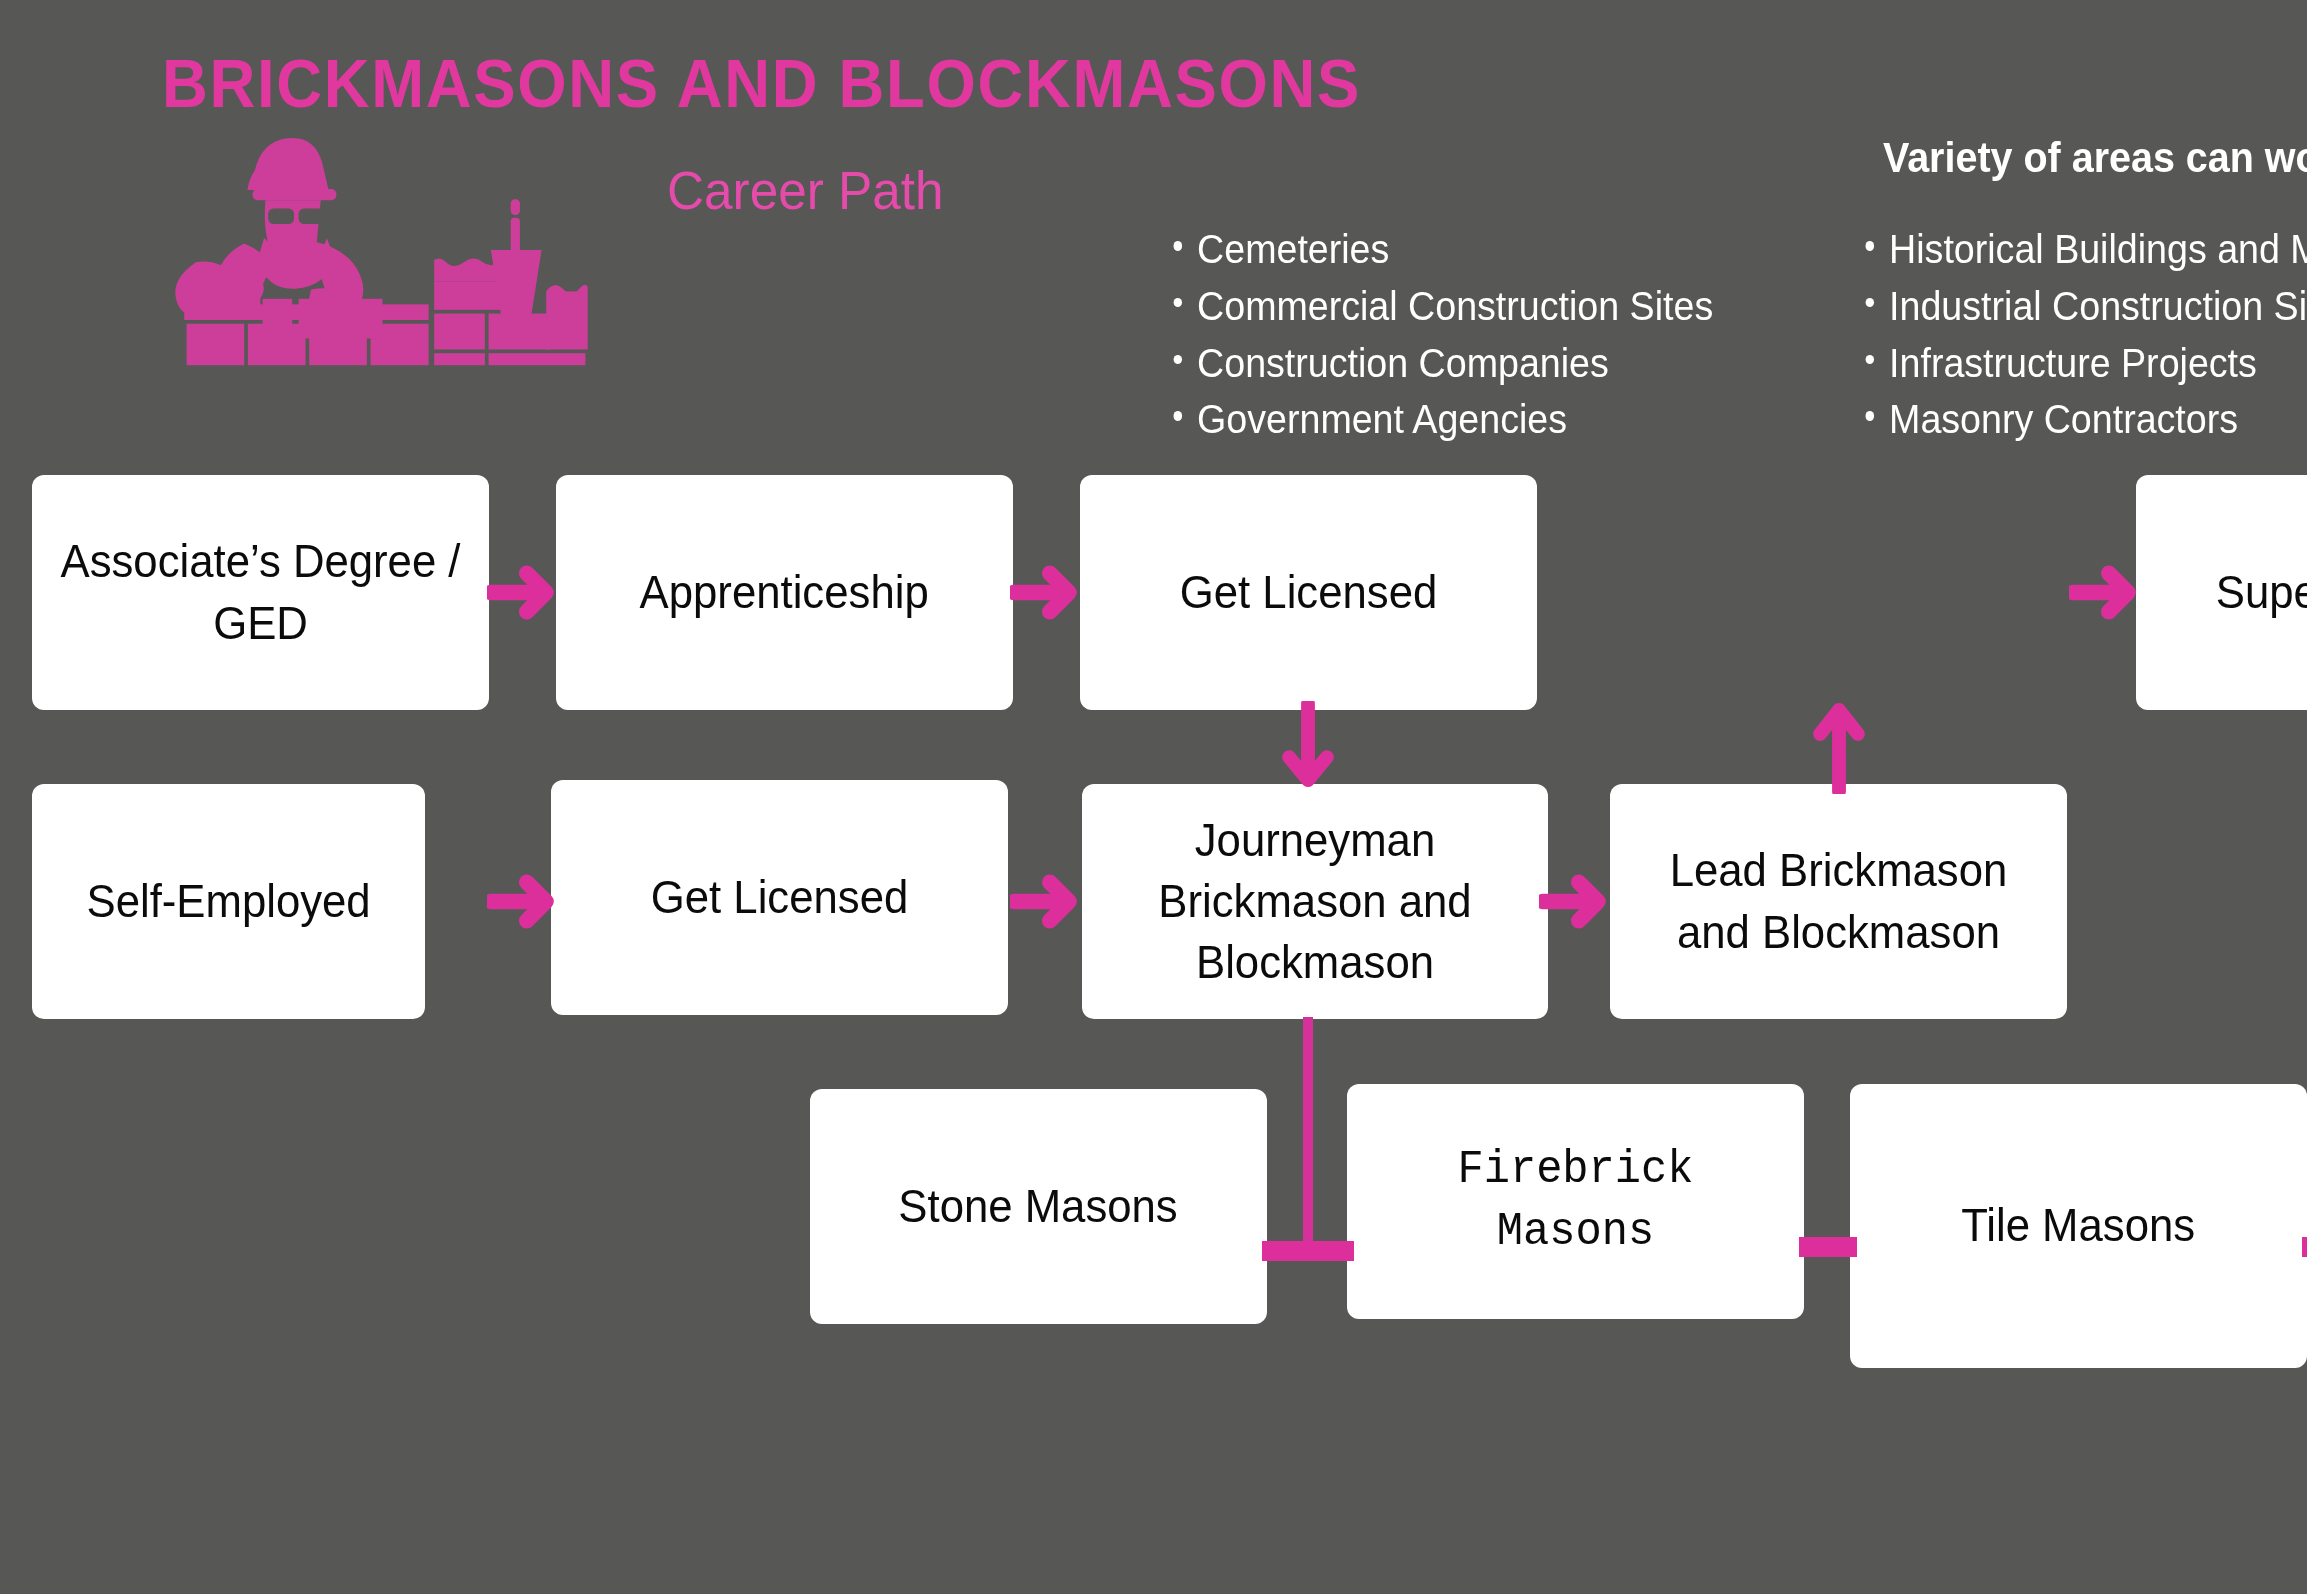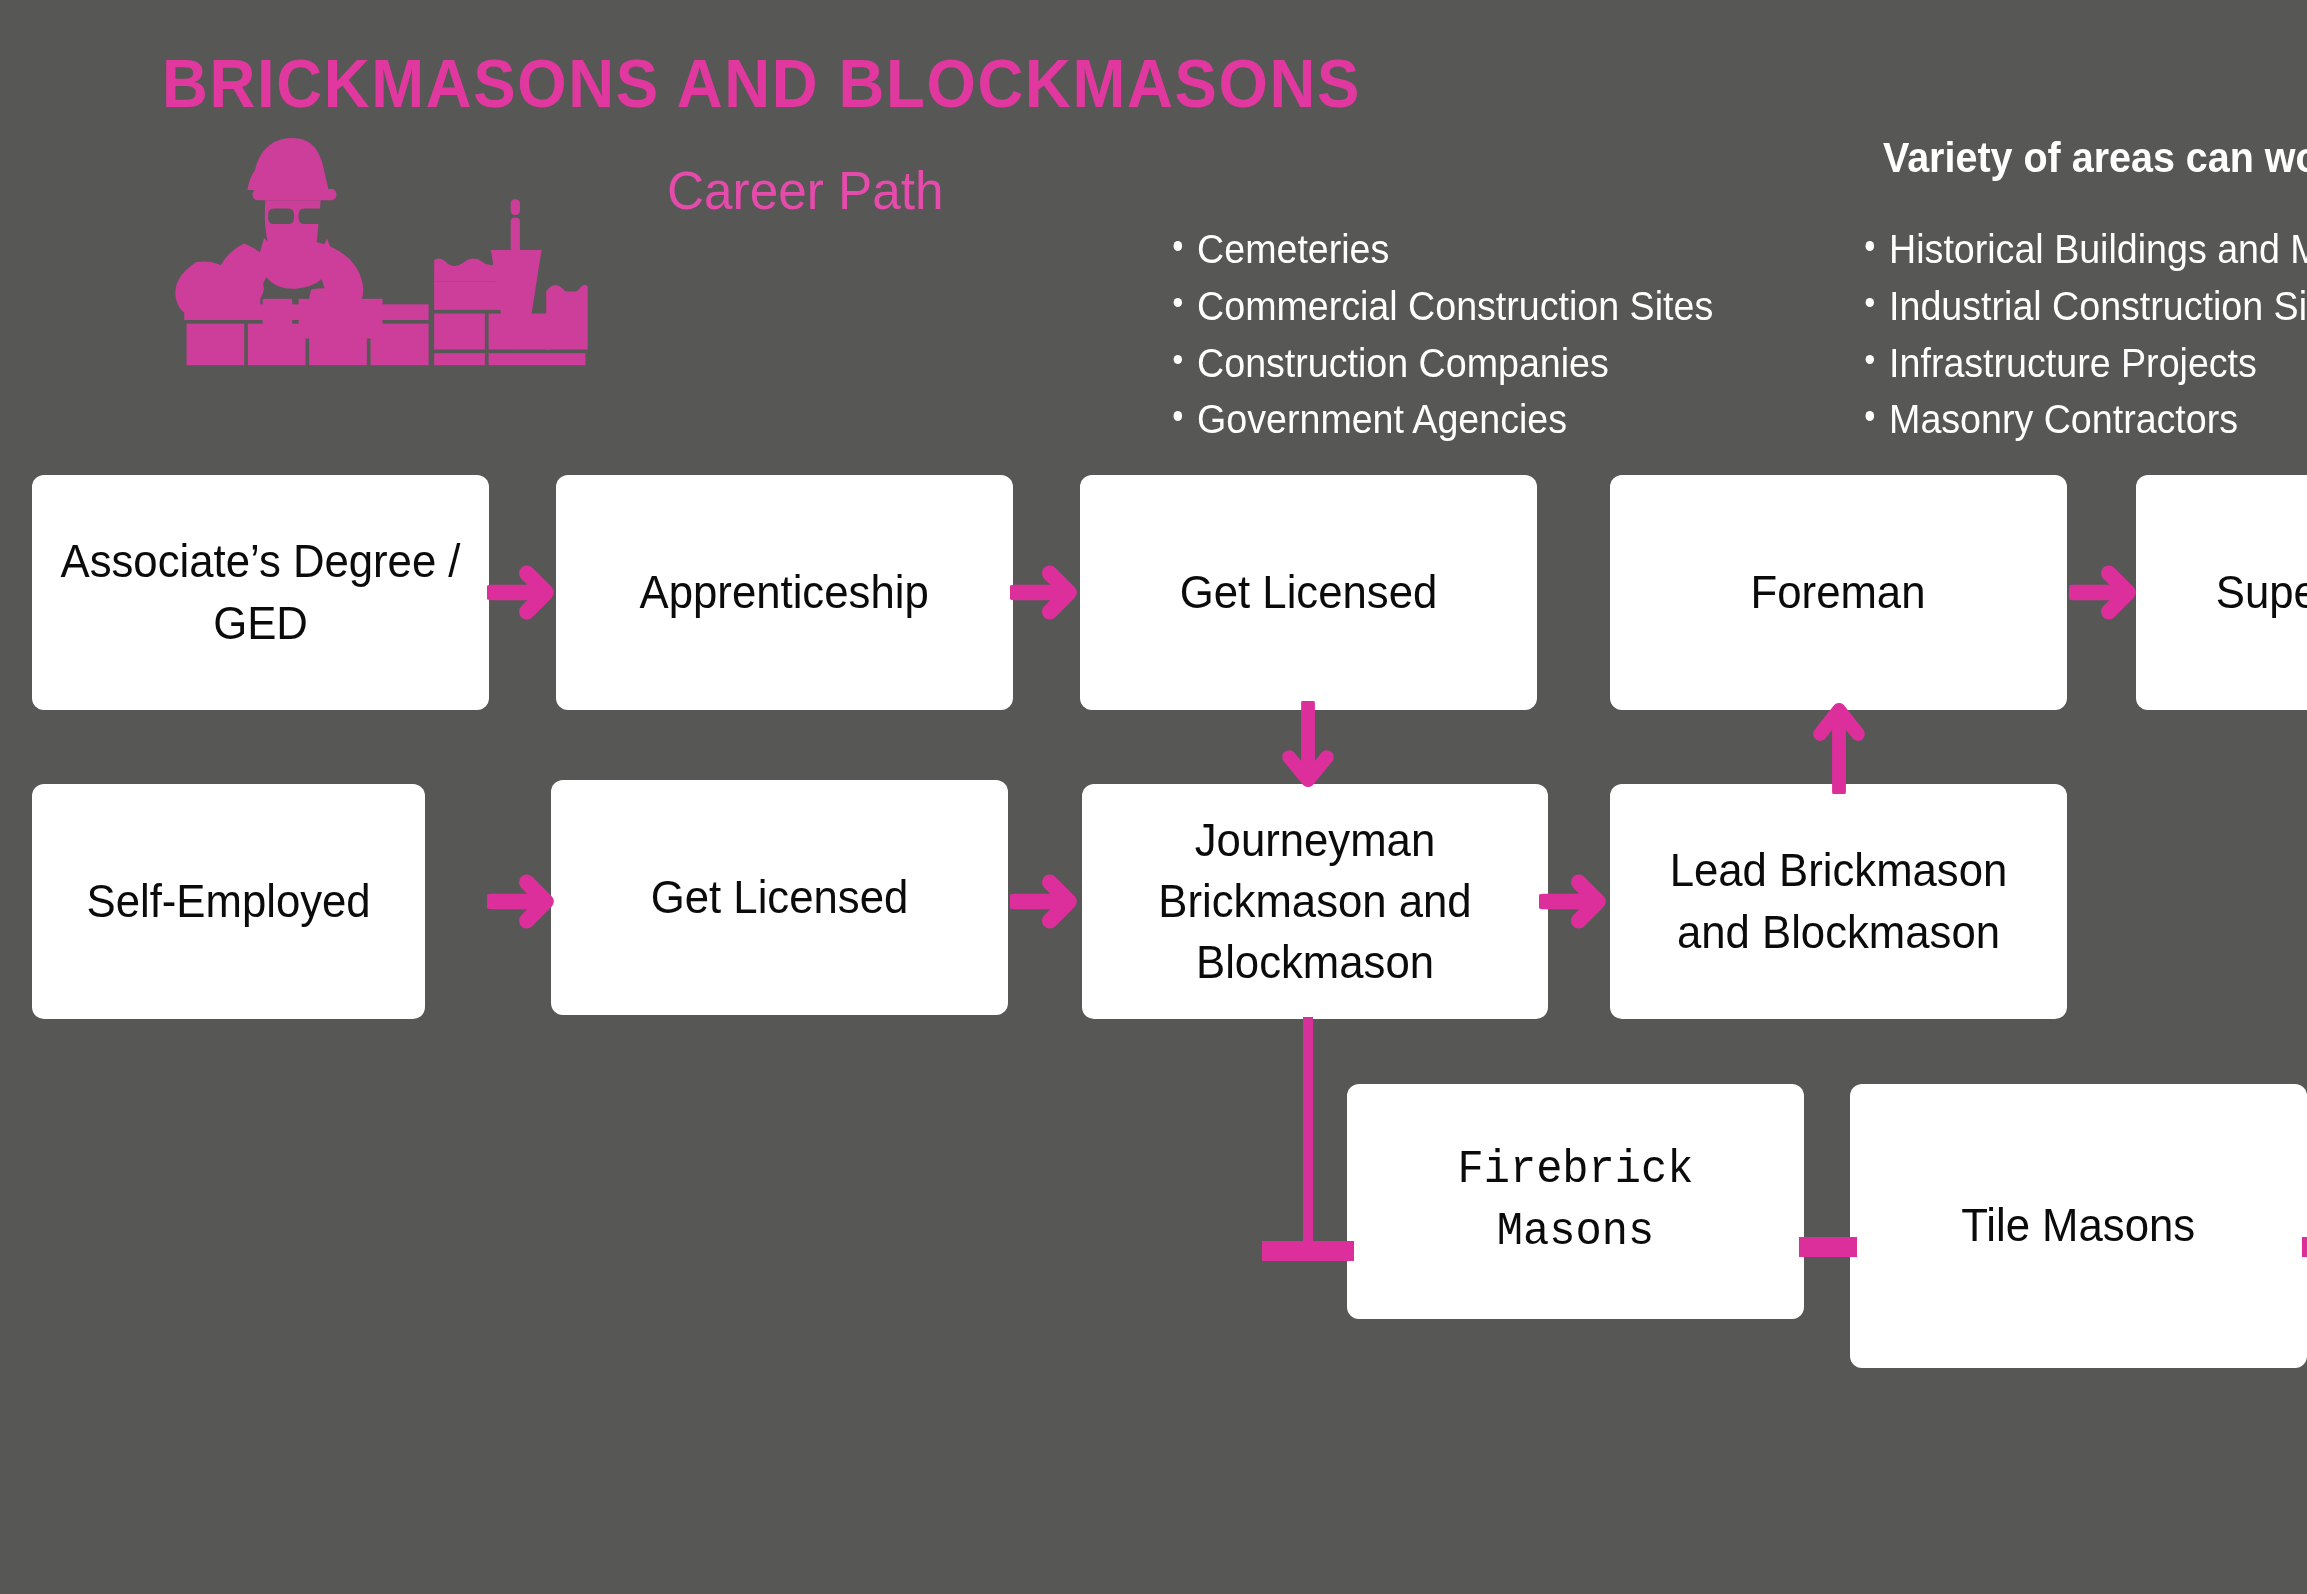--- a/index.html
+++ b/index.html
@@ -193,40 +193,40 @@
 
   <div class="abs node" id="n-associate">
       <span>Associate’s Degree / GED</span>
     </div>
   <div class="abs node" id="n-apprenticeship">
       <span>Apprenticeship</span>
     </div>
   <div class="abs node" id="n-get-licensed-1">
       <span>Get Licensed</span>
     </div>
-  <div class="abs node" id="n-foreman">
-      <span>Foreman</span>
-    </div>
   <div class="abs node" id="n-superintendent">
       <span>Superintendent</span>
     </div>
 
   <div class="abs node" id="n-self-employed">
       <span>Self-Employed</span>
     </div>
   <div class="abs node" id="n-get-licensed-2">
       <span>Get Licensed</span>
     </div>
   <div class="abs node" id="n-journeyman">
       <span>Journeyman Brickmason and Blockmason</span>
     </div>
   <div class="abs node" id="n-lead">
       <span>Lead Brickmason and Blockmason</span>
     </div>
 
+  <div class="abs node" id="n-stone">
+      <span>Stone Masons</span>
+    </div>
   <div class="abs node" id="n-firebrick">
       <span>Firebrick Masons</span>
     </div>
   <div class="abs node" id="n-tile">
       <span>Tile Masons</span>
     </div>
 
   <svg class="abs arrow-right" id="a-r1-1" viewBox="0 0 160 120">
       <g stroke="#DD2F9C" stroke-width="34" stroke-linecap="round" stroke-linejoin="round" fill="none">
         <path d="M8 60 H112"></path>

